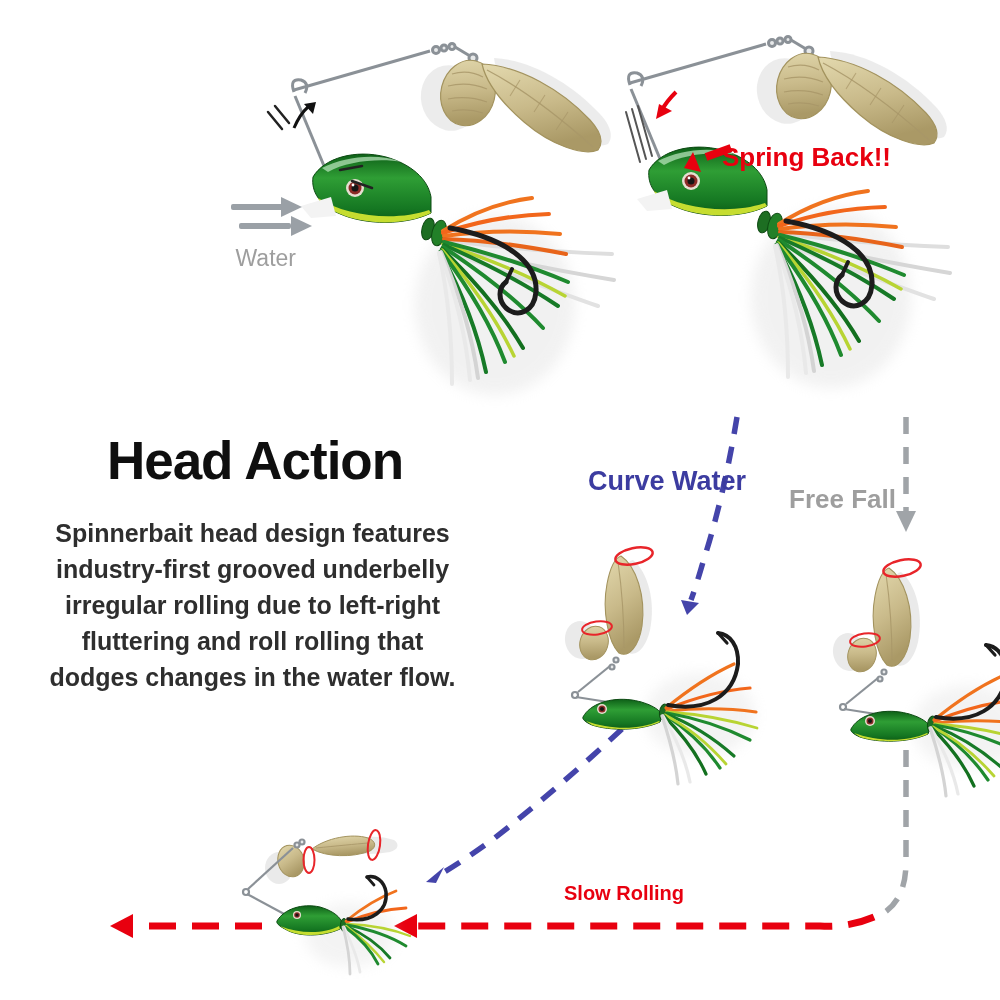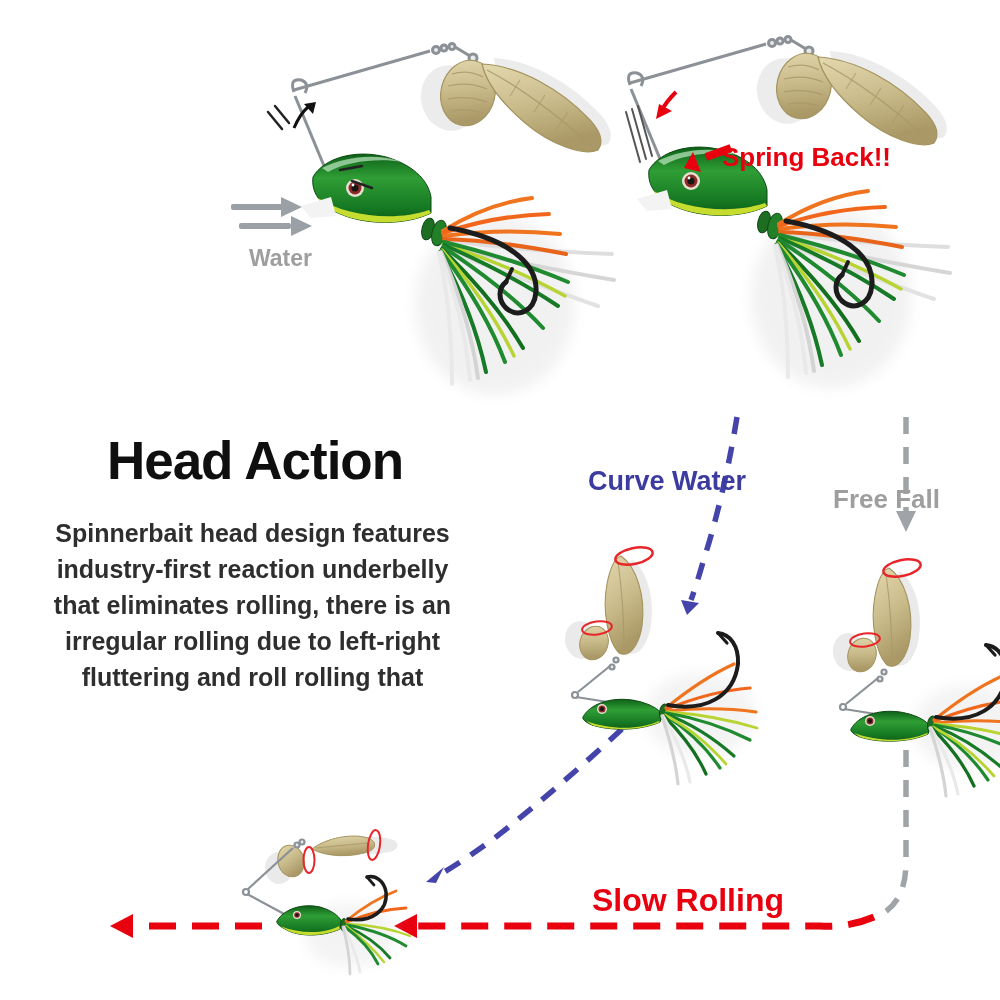--- a/index.html
+++ b/index.html
@@ -2,31 +2,31 @@
 <html><head>
 <meta charset="utf-8">
 <style>
   html,body{margin:0;padding:0;background:#ffffff;}
   .stage{
     position:relative;width:1000px;height:1000px;background:#ffffff;
     overflow:hidden;font-family:"Liberation Sans", sans-serif;
   }
   .stage svg{position:absolute;left:0;top:0;}
   .lbl{position:absolute;white-space:nowrap;font-weight:bold;}
-  .water-res{left:148px;top:245px;width:164px;text-align:right;
-    font-size:23px;font-weight:700;color:#9e9e9e;line-height:27px;}
+  .water-res{left:132px;top:245px;width:164px;text-align:right;
+    font-size:23px;font-weight:400;color:#9e9e9e;line-height:27px;}
   .spring-back{left:722px;top:142px;font-size:26px;font-weight:700;color:#e8000f;}
   .headline{left:25px;top:430px;width:460px;text-align:center;white-space:nowrap;
     font-size:53px;font-weight:800;color:#0f0f0f;letter-spacing:-1px;}
   .desc{left:15px;top:515px;width:475px;text-align:center;
     font-size:25px;line-height:36px;color:#2e2e2e;white-space:normal;}
   .desc span{display:block;}
   .curve-fall{left:588px;top:466px;font-size:27px;font-weight:700;color:#3c3ca0;}
-  .free-fall{left:789px;top:484px;font-size:26px;font-weight:700;color:#9e9e9e;margin-left:44px;}
-  .slow-rolling{left:564px;top:882px;font-size:32px;font-weight:700;color:#e8000f;margin-left:28px;}
+  .free-fall{left:789px;top:484px;font-size:26px;font-weight:700;color:#9e9e9e;}
+  .slow-rolling{left:564px;top:882px;font-size:20px;font-weight:700;color:#e8000f;}
 </style>
 </head>
 <body>
 
 <div class="stage">
 
   <svg width="1000" height="1000" viewBox="0 0 1000 1000" xmlns="http://www.w3.org/2000/svg">
     <defs>
       <linearGradient id="gGold" x1="0" y1="0" x2="0.3" y2="1">
         <stop offset="0" stop-color="#e3d9ae"></stop>
@@ -297,24 +297,24 @@
   <div class="lbl water-res">
     <div>Water</div>
   </div>
 
   <div class="lbl spring-back">Spring Back!!</div>
 
   <div class="lbl headline">Head Action</div>
 
   <div class="lbl desc">
     <span>Spinnerbait head design features</span>
-    <span>industry-first reaction underbelly</span>
-    <span>that eliminates rolling, there is an</span>
+    <span>industry-first grooved underbelly</span>
     <span>irregular rolling due to left-right</span>
     <span>fluttering and roll rolling that</span>
+    <span>dodges changes in the water flow.</span>
   </div>
 
   <div class="lbl curve-fall">Curve Water</div>
 
   <div class="lbl free-fall">Free Fall</div>
 
   <div class="lbl slow-rolling">Slow Rolling</div>
 
 </div>
 

